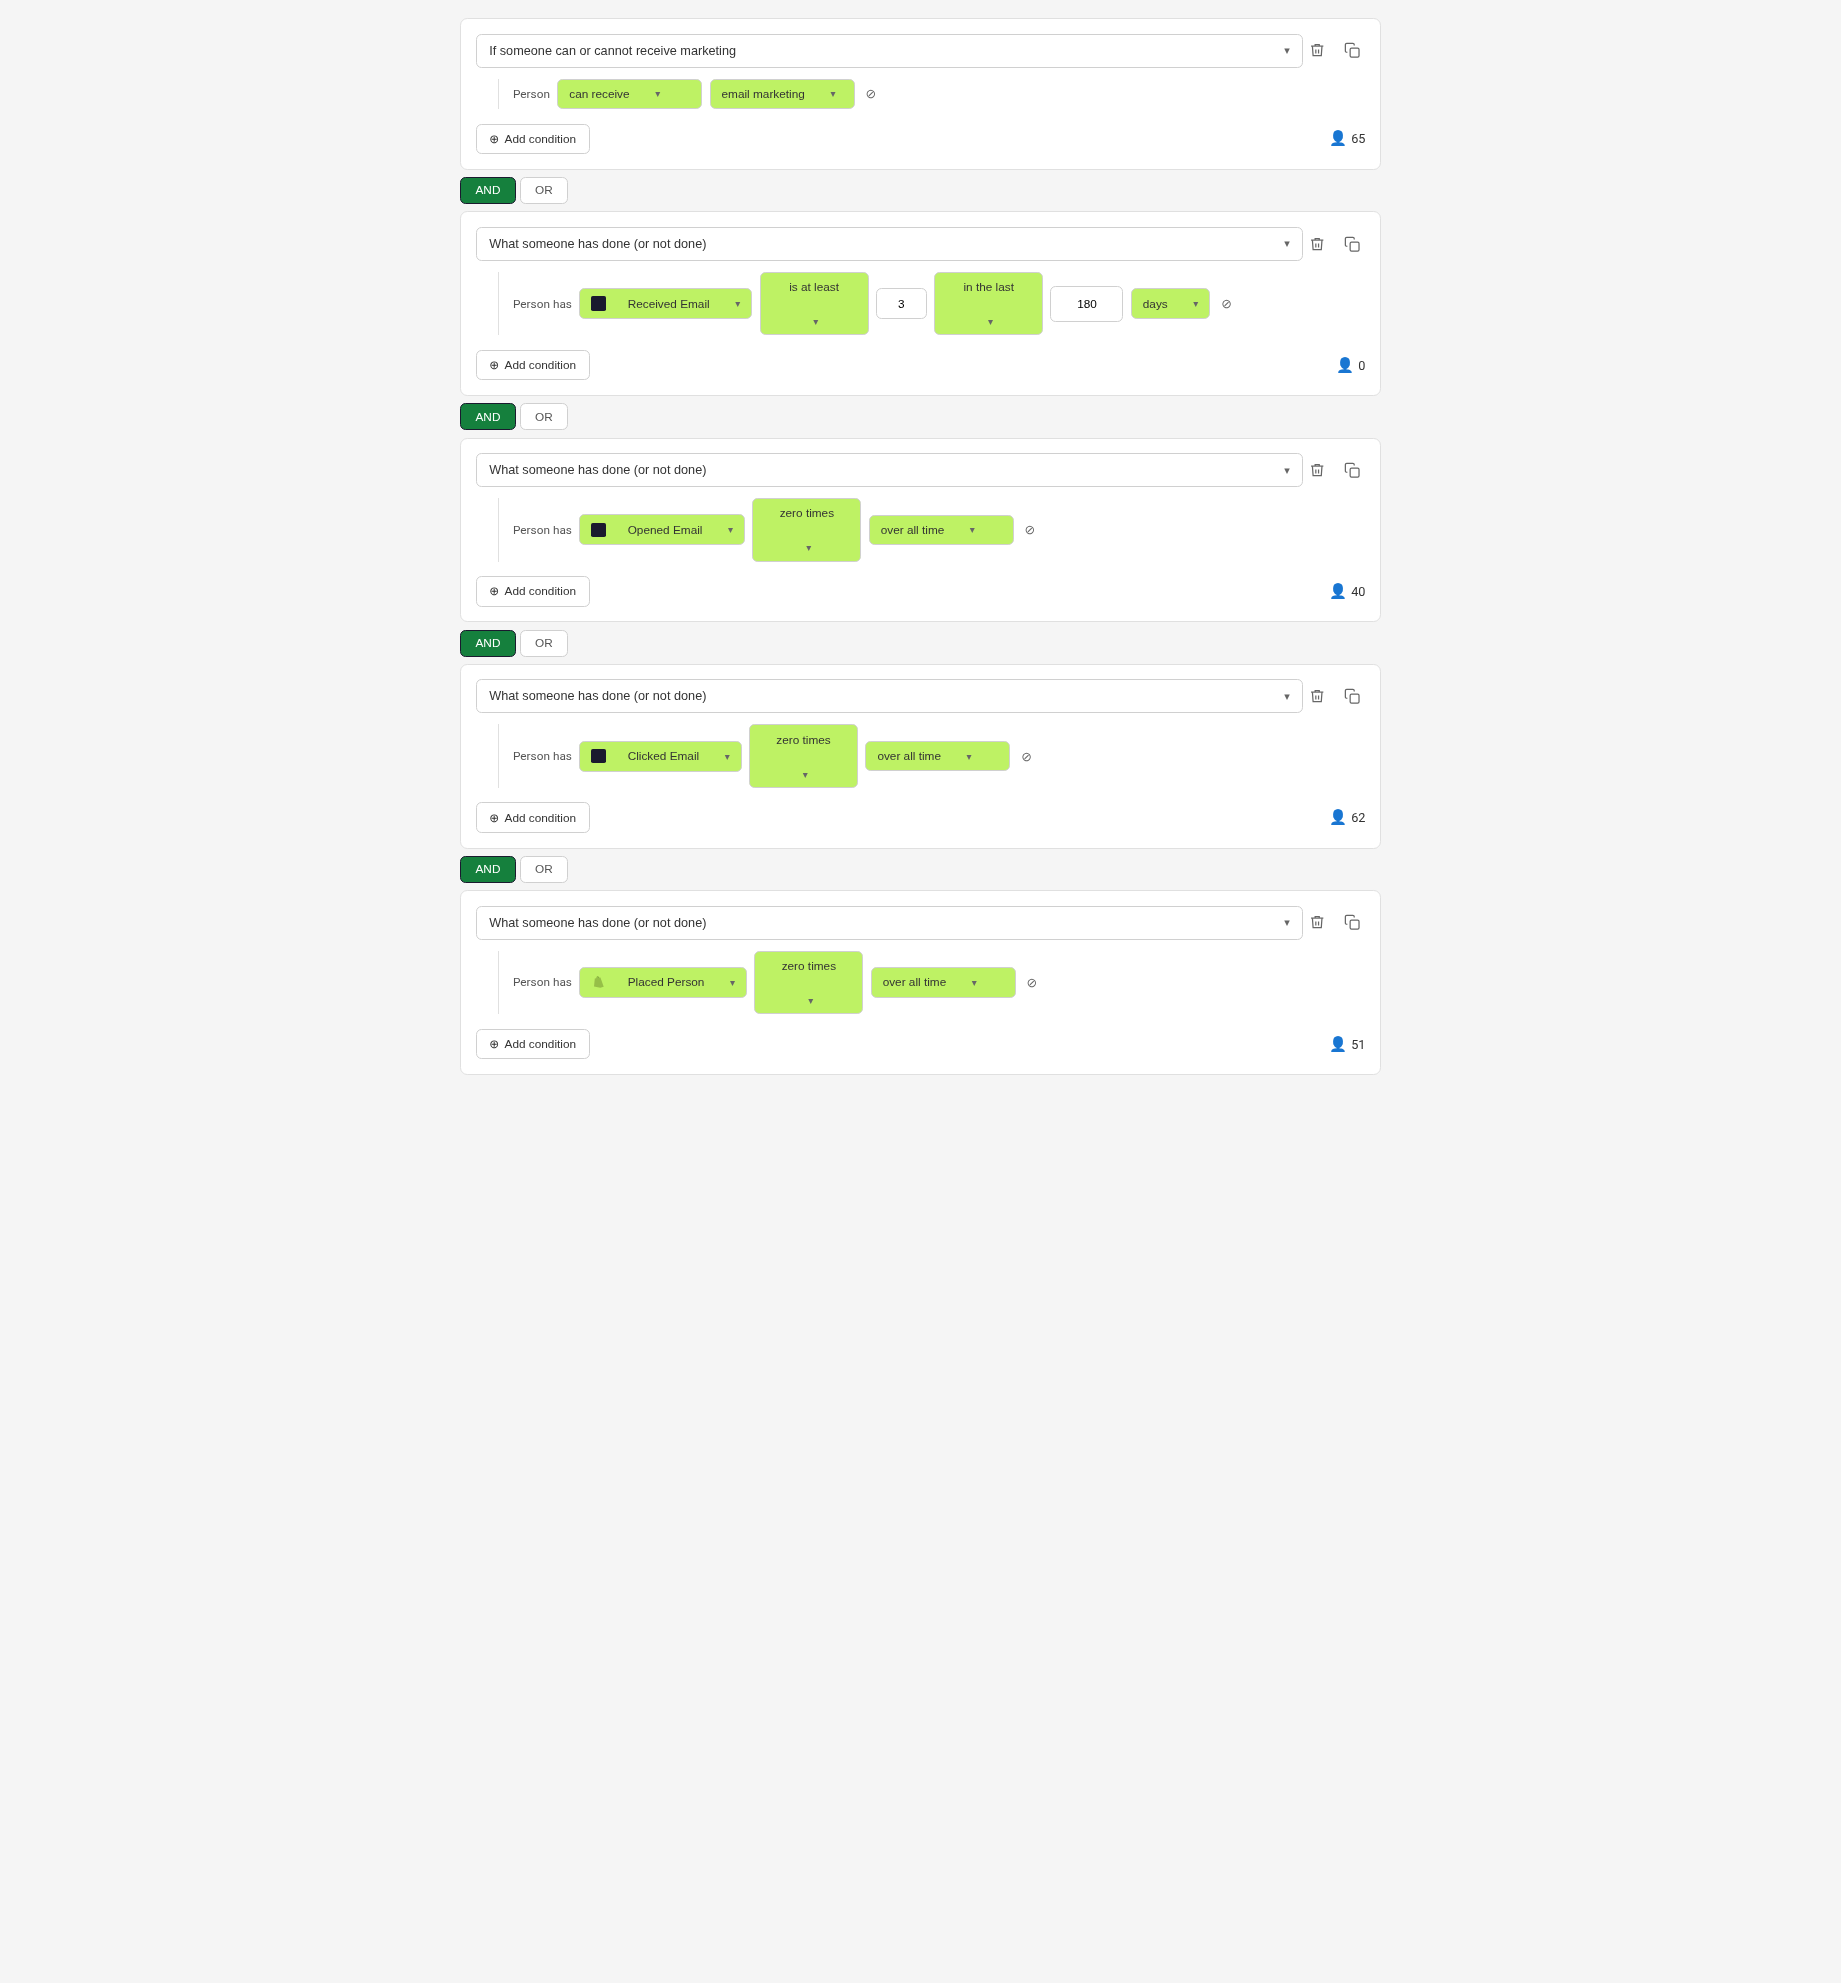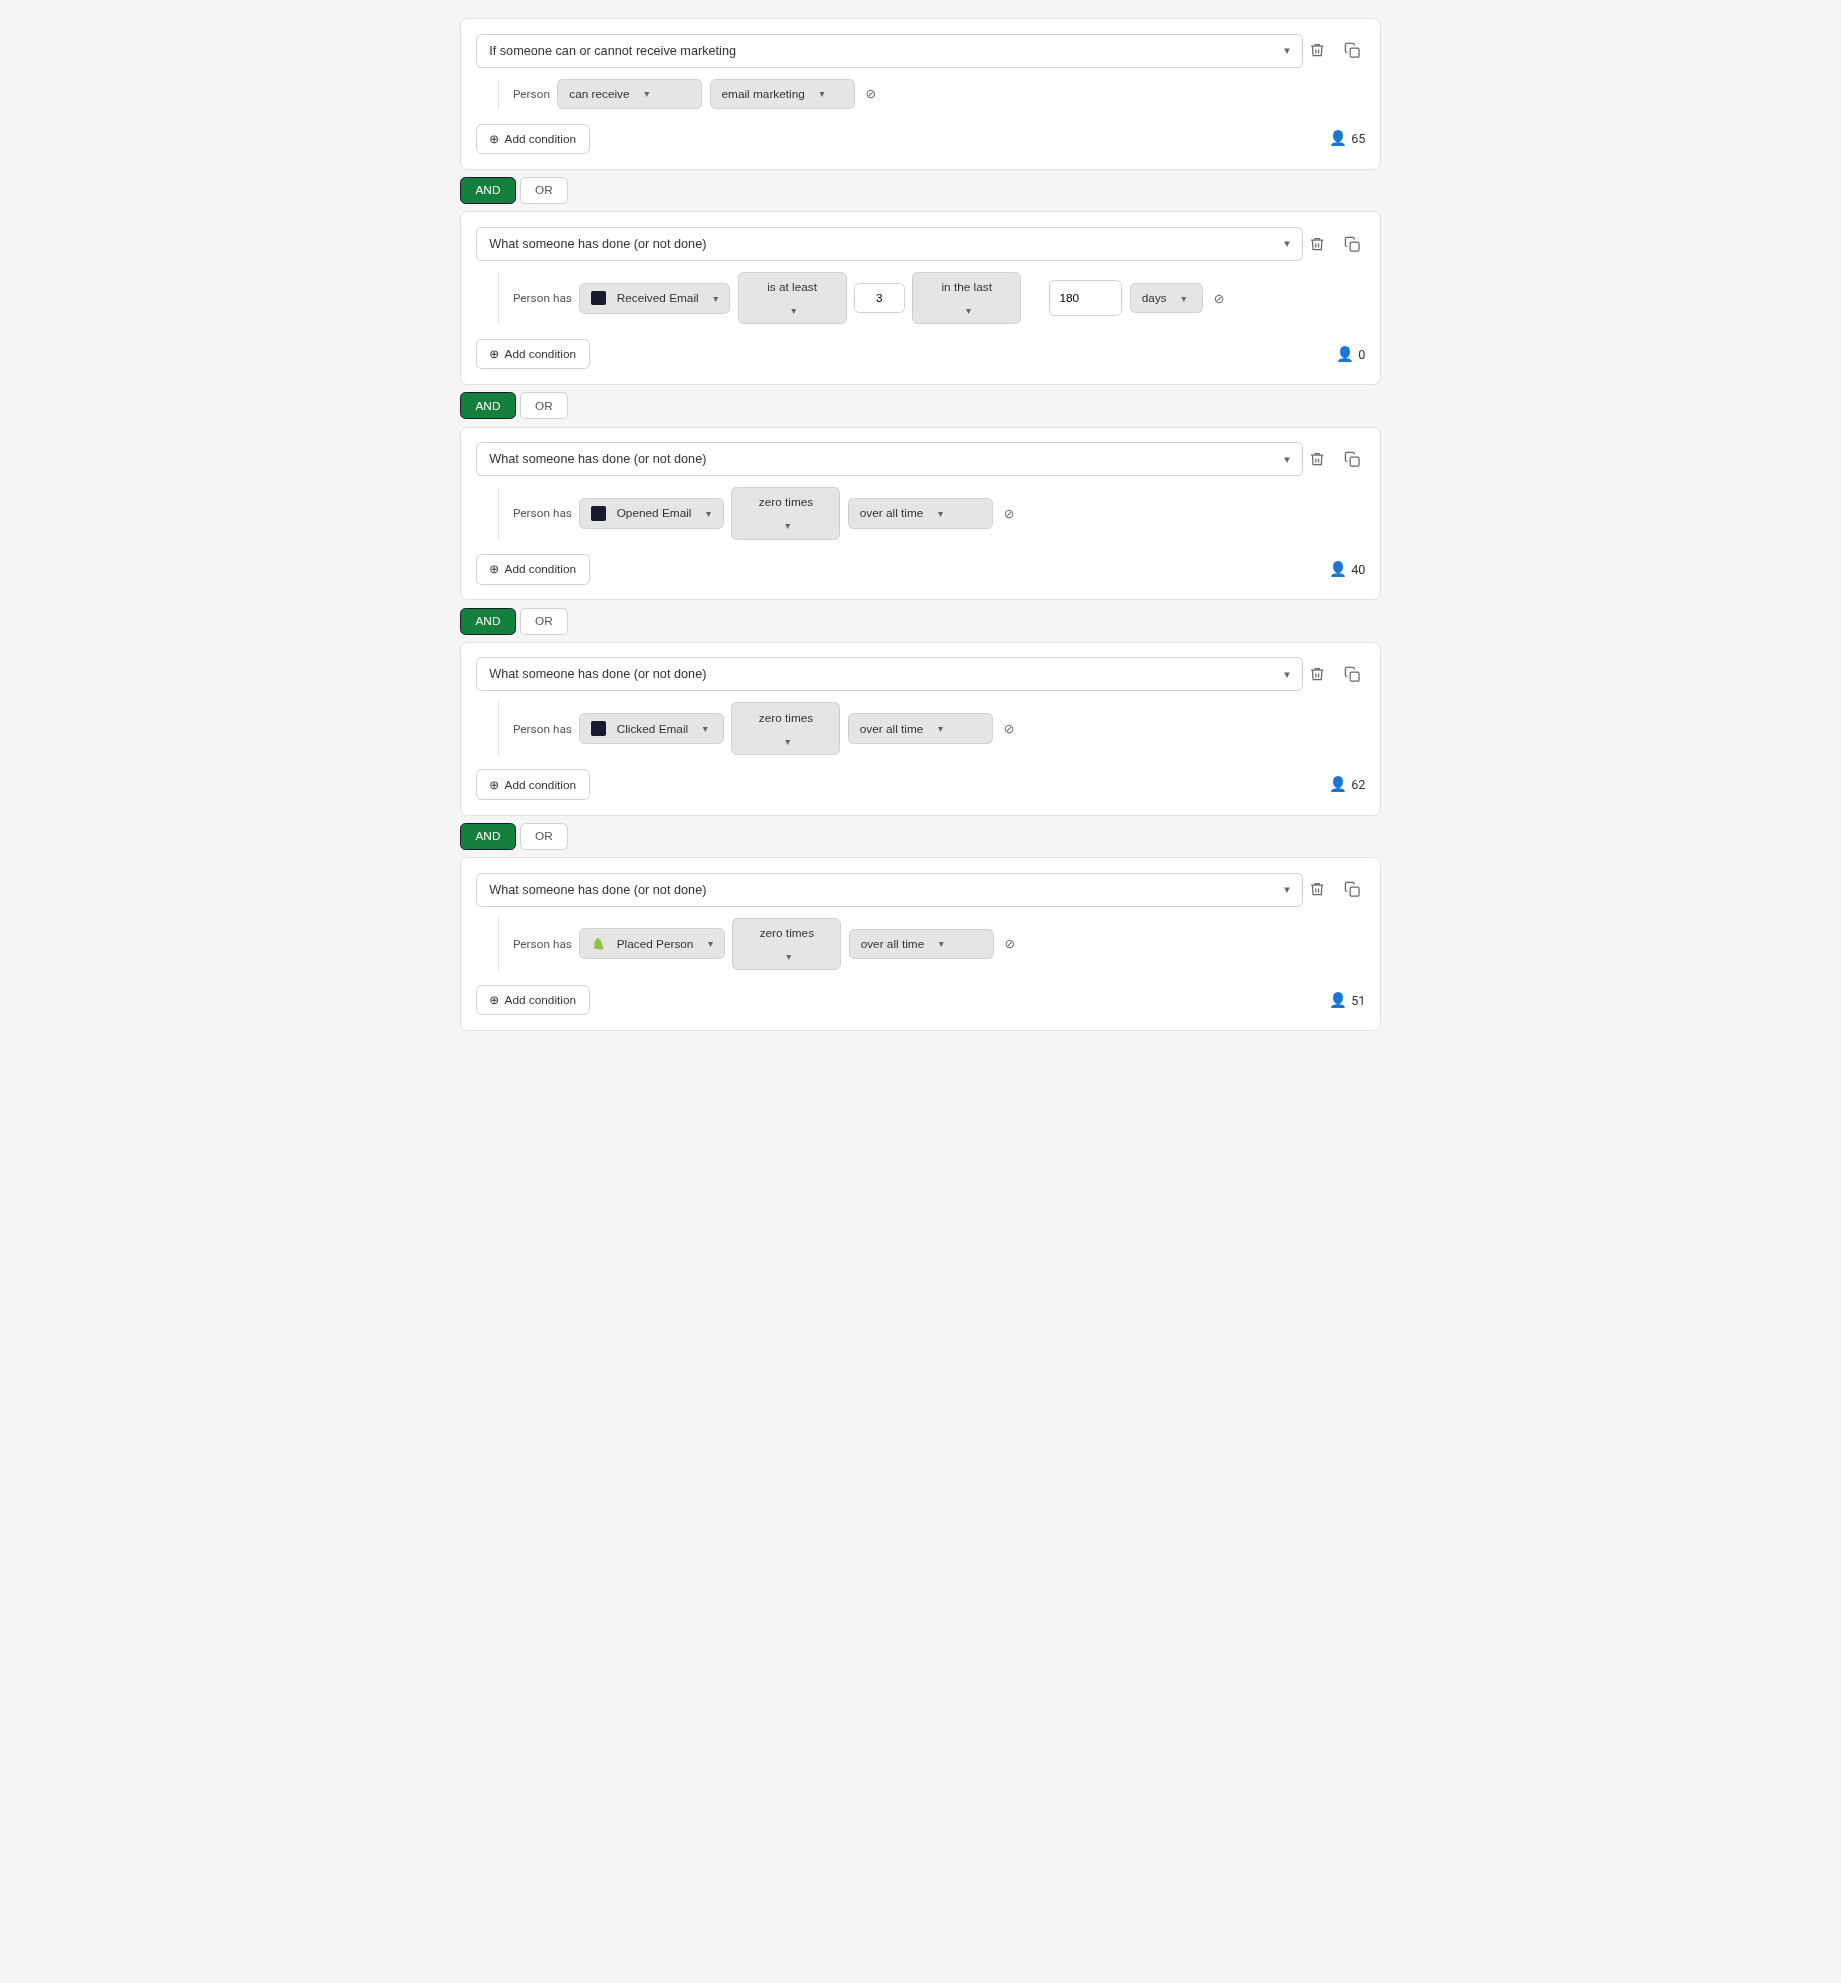--- a/index.html
+++ b/index.html
@@ -77,25 +77,25 @@
       font-size: 11.8px;
       color: #555;
       white-space: nowrap;
     }
     .select-field {
       display: flex;
       align-items: center;
       border: 0.9px solid #d0d0d0;
       border-radius: 5.5px;
       padding: 7.3px 11px;
-      background: #e5e5e5;
+      background: #bef264;
       cursor: pointer;
       font-size: 11.8px;
       color: #333;
-      gap: 11px;
+      gap: 22px;
       white-space: nowrap;
     }
     .select-field .chevron {
       font-size: 10px;
       color: #666;
       margin-left: 3.6px;
     }
     .select-field.wide { min-width: 145px; }
     .select-field.medium { min-width: 109px; flex-direction: column; }
     .select-field.small { min-width: 73px; }
@@ -123,23 +123,22 @@
       width: 51px;
       text-align: center;
       outline: none;
     }
     .text-input {
       border: 0.9px solid #d0d0d0;
       border-radius: 5.5px;
       padding: 10px 9px;
       font-size: 11.8px;
       width: 73px;
-      text-align: left;
+      text-align: center;
       outline: none;
-      margin-left: 21px;
     }
     .block-footer {
       display: flex;
       align-items: center;
       justify-content: space-between;
       margin-top: 14.5px;
     }
     .add-condition-btn {
       display: flex;
       align-items: center;

